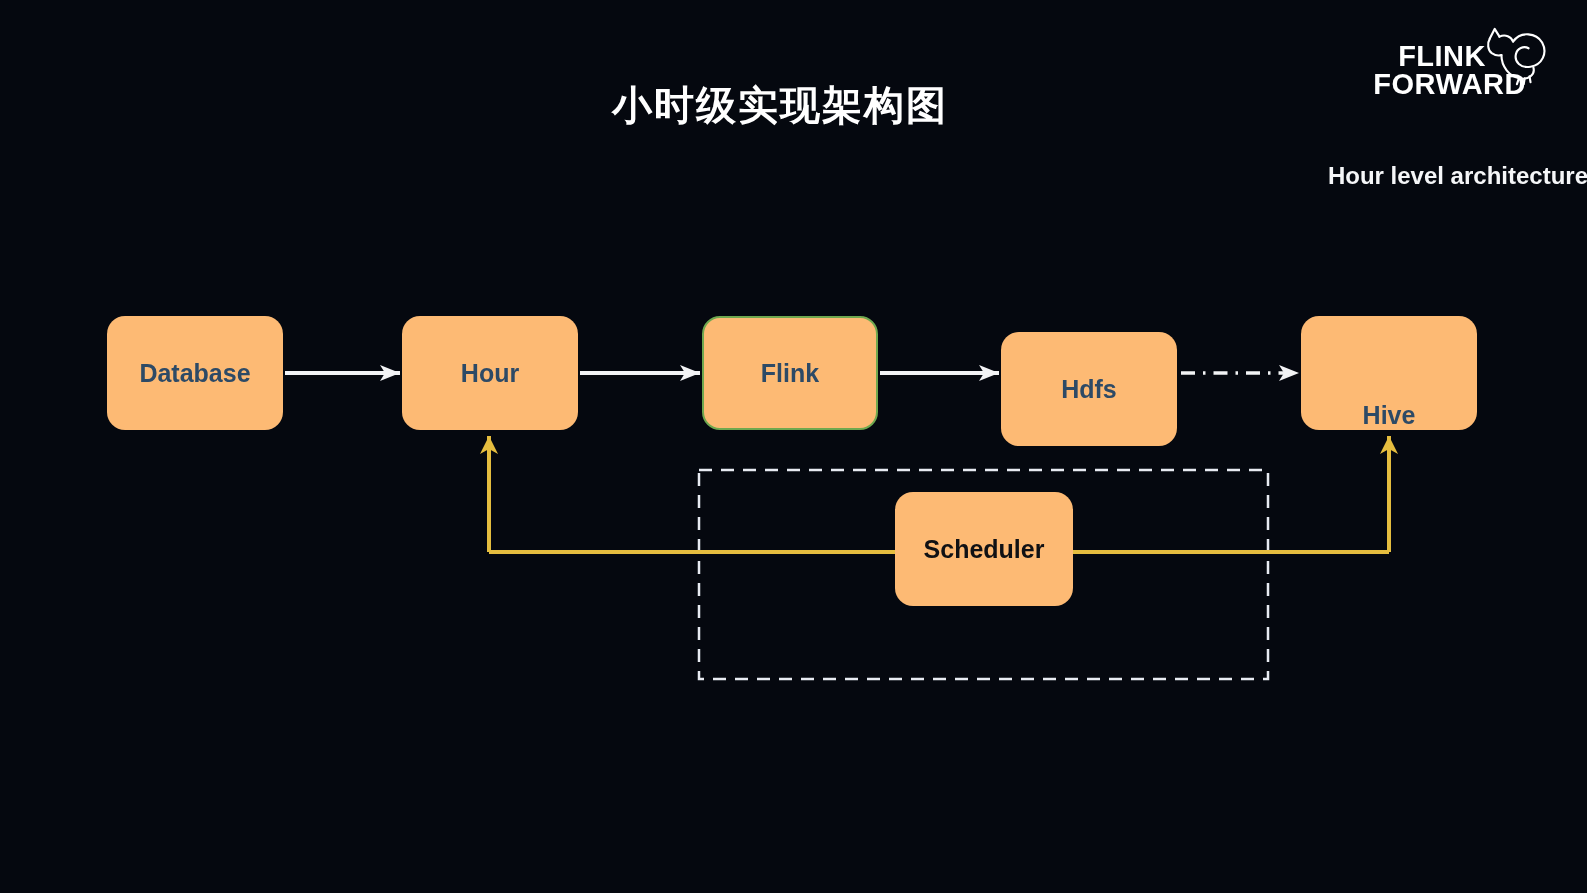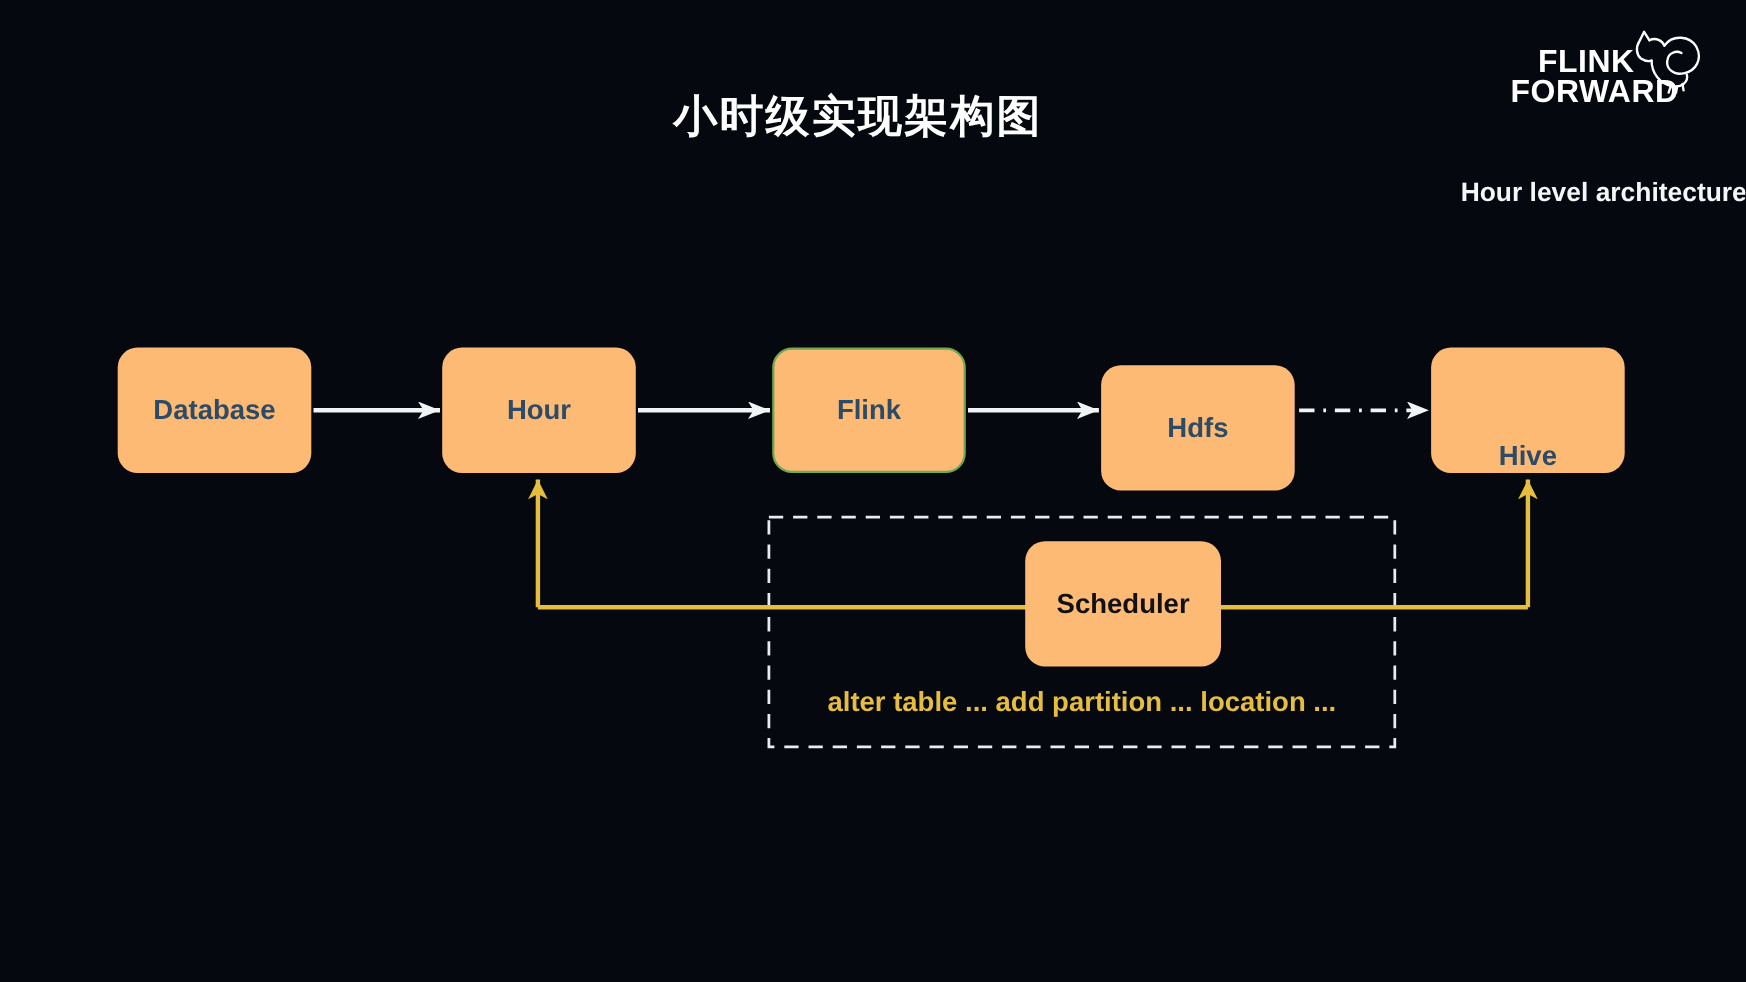--- a/index.html
+++ b/index.html
@@ -152,19 +152,18 @@
   <div class="node flink" style="left:702px; top:316px;">
     <span>Flink</span>
   </div>
   <div class="node" style="left:1001px; top:332px;">
     <span>Hdfs</span>
   </div>
   <div class="node" style="left:1301px; top:316px;align-items:flex-end;">
     <span>Hive</span>
   </div>
 
-  <div class="node scheduler" style="left:895px; top:492px;margin-left:37px;">
+  <div class="node scheduler" style="left:895px; top:492px;">
     <span>Scheduler</span>
   </div>
 
-  <div class="annotation">alter table ... add partition ... location ...</div>
 
 </div>
 
 </body></html>

